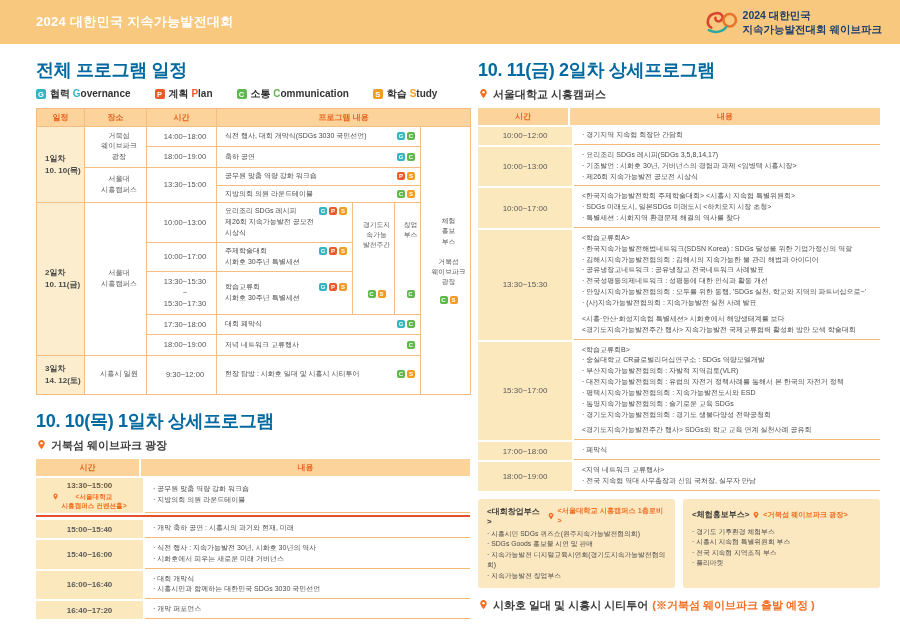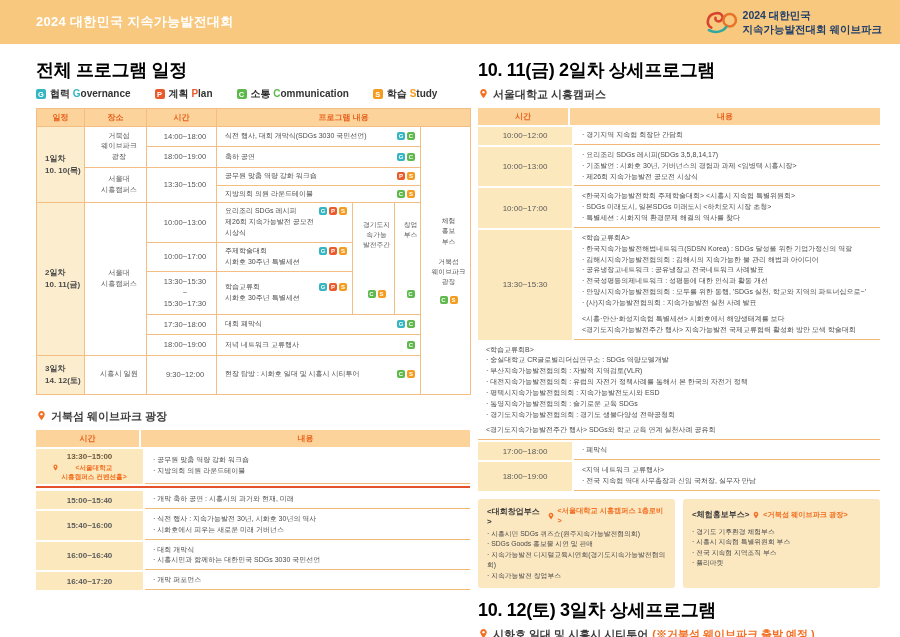--- a/index.html
+++ b/index.html
@@ -4,21 +4,21 @@
 <style>
   html,body{margin:0;padding:0;}
   .page{position:relative;width:900px;height:637px;background:#ffffff;overflow:hidden;
         font-family:"Liberation Sans",sans-serif;color:#4a4a4a;}
   
   .band{position:absolute;left:0;top:0;width:900px;height:44px;background:#F8C87E;}
   .band-title{position:absolute;left:36px;top:0;line-height:44px;font-size:13px;font-weight:bold;color:#ffffff;letter-spacing:.3px;}
   .org{position:absolute;right:18px;top:6px;display:flex;align-items:center;}
   .org-text{font-size:10.5px;font-weight:bold;color:#23406B;line-height:1.3;}
   
-  .sec-title{font-size:18px;font-weight:bold;color:#000000;letter-spacing:-.3px;margin:0 0 5px 0;}
+  .sec-title{font-size:18px;font-weight:bold;color:#0369a1;letter-spacing:-.3px;margin:0 0 5px 0;}
   .loc-row{display:flex;align-items:center;gap:4px;font-size:11px;font-weight:bold;color:#3d3d3d;margin:0 0 6px 0;}
   .loc-note{color:#F36F21;}
   
   .legend{display:flex;gap:24px;align-items:center;margin:2px 0 7px 0;font-size:10px;font-weight:bold;color:#333;}
   .legend-item{display:flex;align-items:center;gap:4px;}
   .legend .badge{width:10px;height:10px;font-size:7.5px;}
   .c-G{color:#35B5C1}.c-P{color:#E95B2D}.c-C{color:#5EB84C}.c-S{color:#F49C1F}
   
   .badge{display:inline-flex;align-items:center;justify-content:center;width:8px;height:8px;
          border-radius:2px;color:#fff;font-size:6px;font-weight:bold;flex:0 0 auto;}
@@ -293,20 +293,21 @@
                   <span class="badge" style="background: rgb(94, 184, 76);">C</span>
                   <span class="badge" style="background: rgb(244, 156, 31);">S</span>
                 </div>
               </div>
         </td>
       </tr>
     </tbody>
       </table>
 
     <div class="mt14">
+      <div class="sec-title">10. 10(목) 1일차 상세프로그램</div>
       <div class="loc-row">
         <span><svg viewBox="0 0 24 24" width="11" height="13">
               <path d="M12 2C8 2 5 5 5 9c0 5 7 13 7 13s7-8 7-13c0-4-3-7-7-7z" fill="#F36F21"></path>
               <circle cx="12" cy="9" r="2.6" fill="#fff"></circle>
             </svg></span>
         <span>거북섬 웨이브파크 광장</span>
       </div>
       <div class="dtable">
         <div class="dhead">
           <div style="width:103px">시간</div>
@@ -407,20 +408,21 @@
             <div class="line">· 공유냉장고네트워크 : 공유냉장고 전국네트워크 사례발표</div>
             <div class="line">· 전국성평등의제네트워크 : 성평등에 대한 인식과 활동 개선</div>
             <div class="line">· 안양시지속가능발전협의회 : 모두를 위한 동행, 'SDGs 실천, 학교와 지역의 파트너십으로~'</div>
             <div class="line">· (사)지속가능발전협의회 : 지속가능발전 실천 사례 발표</div>
             <div class="line-gap"></div>
             <div class="line">&lt;시흥·안산·화성지속협 특별세션&gt; 시화호에서 해양생태계를 보다</div>
             <div class="line">&lt;경기도지속가능발전주간 행사&gt; 지속가능발전 국제교류협력 활성화 방안 모색 학술대회</div>
           </div>
         </div>
       <div class="drow">
+          <div class="dtime" style="width:90px;font-weight:normal">15:30~17:00</div>
           <div class="dcontent">
             <div class="line">&lt;학습교류회B&gt;</div>
             <div class="line">· 숭실대학교 CR글로벌리더십연구소 : SDGs 역량모델개발</div>
             <div class="line">· 부산지속가능발전협의회 : 자발적 지역검토(VLR)</div>
             <div class="line">· 대전지속가능발전협의회 : 유럽의 자전거 정책사례를 통해서 본 한국의 자전거 정책</div>
             <div class="line">· 평택시지속가능발전협의회 : 지속가능발전도시와 ESD</div>
             <div class="line">· 통영지속가능발전협의회 : 슬기로운 교육 SDGs</div>
             <div class="line">· 경기도지속가능발전협의회 : 경기도 생물다양성 전략공청회</div>
             <div class="line-gap"></div>
             <div class="line">&lt;경기도지속가능발전주간 행사&gt; SDGs와 학교 교육 연계 실천사례 공유회</div>
@@ -470,21 +472,20 @@
         <div>
             <div class="line">· 경기도 기후환경 체험부스</div>
             <div class="line">· 시흥시 지속협 특별위원회 부스</div>
             <div class="line">· 전국 지속협 지역조직 부스</div>
             <div class="line">· 플리마켓</div>
           </div>
       </div>
     </div>
 
     <div>
-      <div class="sec-title">10. 12(토) 3일차 상세프로그램</div>
       <div class="loc-row">
         <span><svg viewBox="0 0 24 24" width="11" height="13">
               <path d="M12 2C8 2 5 5 5 9c0 5 7 13 7 13s7-8 7-13c0-4-3-7-7-7z" fill="#F36F21"></path>
               <circle cx="12" cy="9" r="2.6" fill="#fff"></circle>
             </svg></span>
         <span>시화호 일대 및 시흥시 시티투어</span>
           <span class="loc-note">(※거북섬 웨이브파크 출발 예정 )</span>
       </div>
 
     </div>

